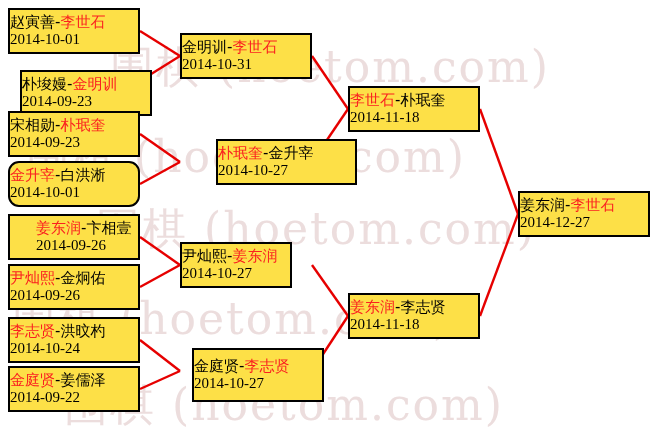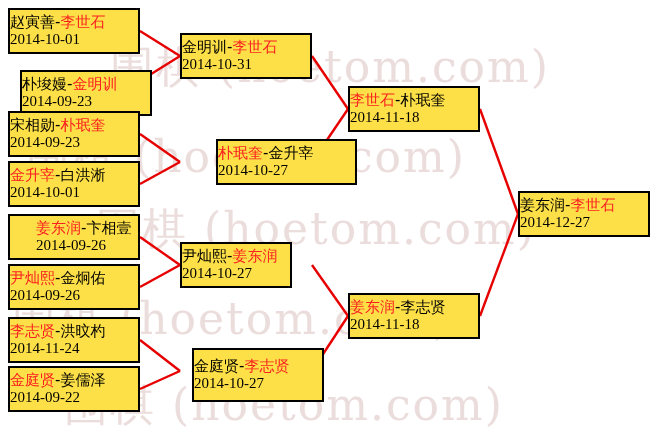--- a/index.html
+++ b/index.html
@@ -107,35 +107,35 @@
         <div class="match-date">2014-10-01</div>
       </div>
       <div class="node" style="left: 8px; top: 70px; width: 132px; height: 46px; border-color: rgb(0, 0, 0); margin-left: 12px;">
         <div class="match-line"><span class="p-lose" style="color: rgb(0, 0, 0);">朴埈嫚</span><span class="dash">-</span><span class="p-win" style="color: rgb(250, 32, 32);">金明训</span></div>
         <div class="match-date">2014-09-23</div>
       </div>
       <div class="node" style="left: 8px; top: 111px; width: 132px; height: 46px; border-color: rgb(0, 0, 0);">
         <div class="match-line"><span class="p-lose" style="color: rgb(0, 0, 0);">宋相勋</span><span class="dash">-</span><span class="p-win" style="color: rgb(250, 32, 32);">朴珉奎</span></div>
         <div class="match-date">2014-09-23</div>
       </div>
-      <div class="node" style="left: 8px; top: 161px; width: 132px; height: 46px; border-color: rgb(0, 0, 0);">
+      <div class="node" style="left: 8px; top: 161px; width: 132px; height: 46px; border-color: rgb(0, 0, 0); border-radius: 11px;">
         <div class="match-line"><span class="p-win" style="color: rgb(250, 32, 32);">金升宰</span><span class="dash">-</span><span class="p-lose" style="color: rgb(0, 0, 0);">白洪淅</span></div>
         <div class="match-date">2014-10-01</div>
       </div>
       <div class="node" style="left: 8px; top: 214px; width: 132px; height: 46px; border-color: rgb(0, 0, 0); padding-left: 26px;">
         <div class="match-line"><span class="p-win" style="color: rgb(250, 32, 32);">姜东润</span><span class="dash">-</span><span class="p-lose" style="color: rgb(0, 0, 0);">卞相壹</span></div>
         <div class="match-date">2014-09-26</div>
       </div>
       <div class="node" style="left: 8px; top: 264px; width: 132px; height: 46px; border-color: rgb(0, 0, 0);">
         <div class="match-line"><span class="p-win" style="color: rgb(250, 32, 32);">尹灿熙</span><span class="dash">-</span><span class="p-lose" style="color: rgb(0, 0, 0); margin-top: 28px;">金炯佑</span></div>
         <div class="match-date">2014-09-26</div>
       </div>
       <div class="node" style="left: 8px; top: 317px; width: 132px; height: 46px; border-color: rgb(0, 0, 0);">
         <div class="match-line"><span class="p-win" style="color: rgb(250, 32, 32);">李志贤</span><span class="dash">-</span><span class="p-lose" style="color: rgb(0, 0, 0);">洪旼杓</span></div>
-        <div class="match-date">2014-11-24</div>
+        <div class="match-date">2014-10-24</div>
       </div>
       <div class="node" style="left: 8px; top: 366px; width: 132px; height: 46px; border-color: rgb(0, 0, 0);">
         <div class="match-line"><span class="p-win" style="color: rgb(250, 32, 32);">金庭贤</span><span class="dash">-</span><span class="p-lose" style="color: rgb(0, 0, 0);">姜儒泽</span></div>
         <div class="match-date">2014-09-22</div>
       </div>
       <div class="node" style="left: 180px; top: 33px; width: 132px; height: 46px; border-color: rgb(0, 0, 0);">
         <div class="match-line"><span class="p-lose" style="color: rgb(0, 0, 0);">金明训</span><span class="dash">-</span><span class="p-win" style="color: rgb(250, 32, 32);">李世石</span></div>
         <div class="match-date">2014-10-31</div>
       </div>
       <div class="node" style="left: 180px; top: 139px; width: 141px; height: 46px; border-color: rgb(0, 0, 0); margin-left: 36px;">

